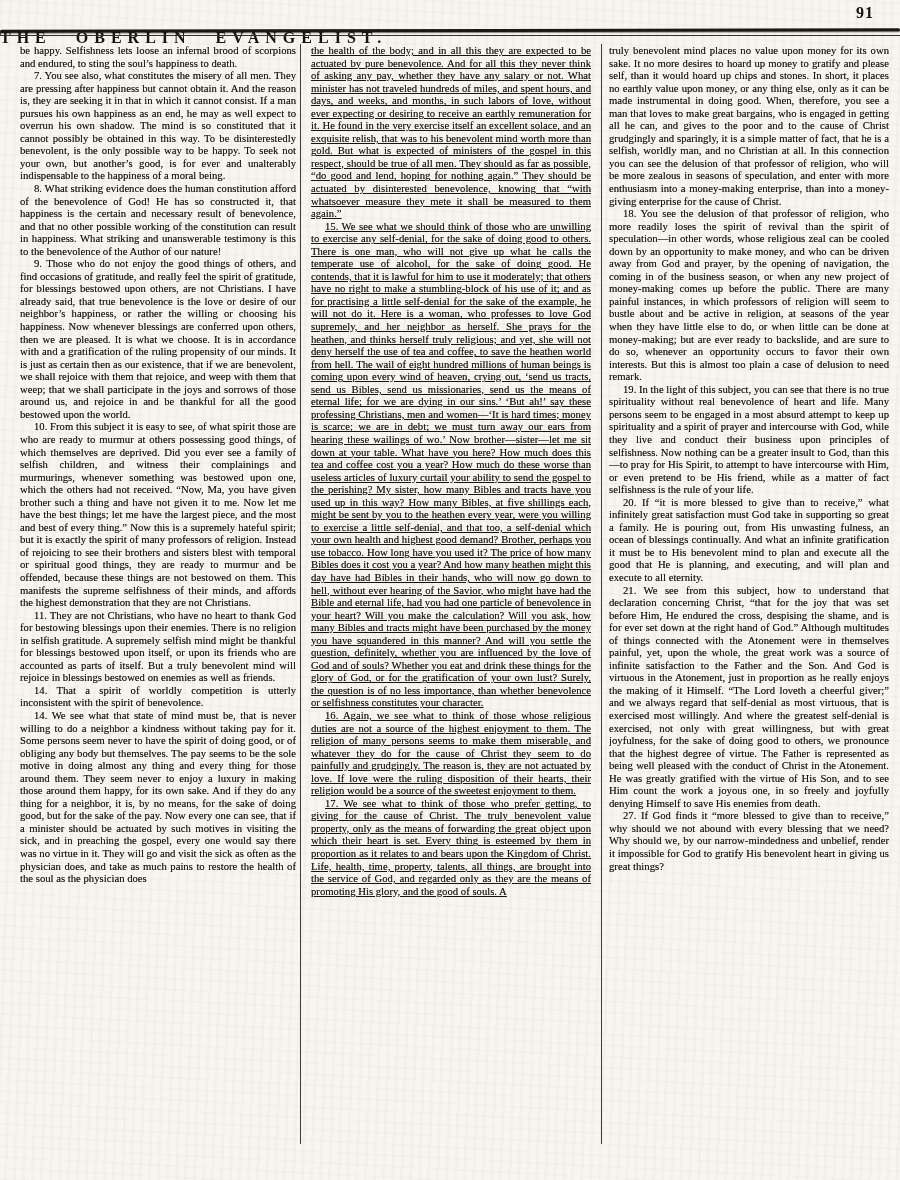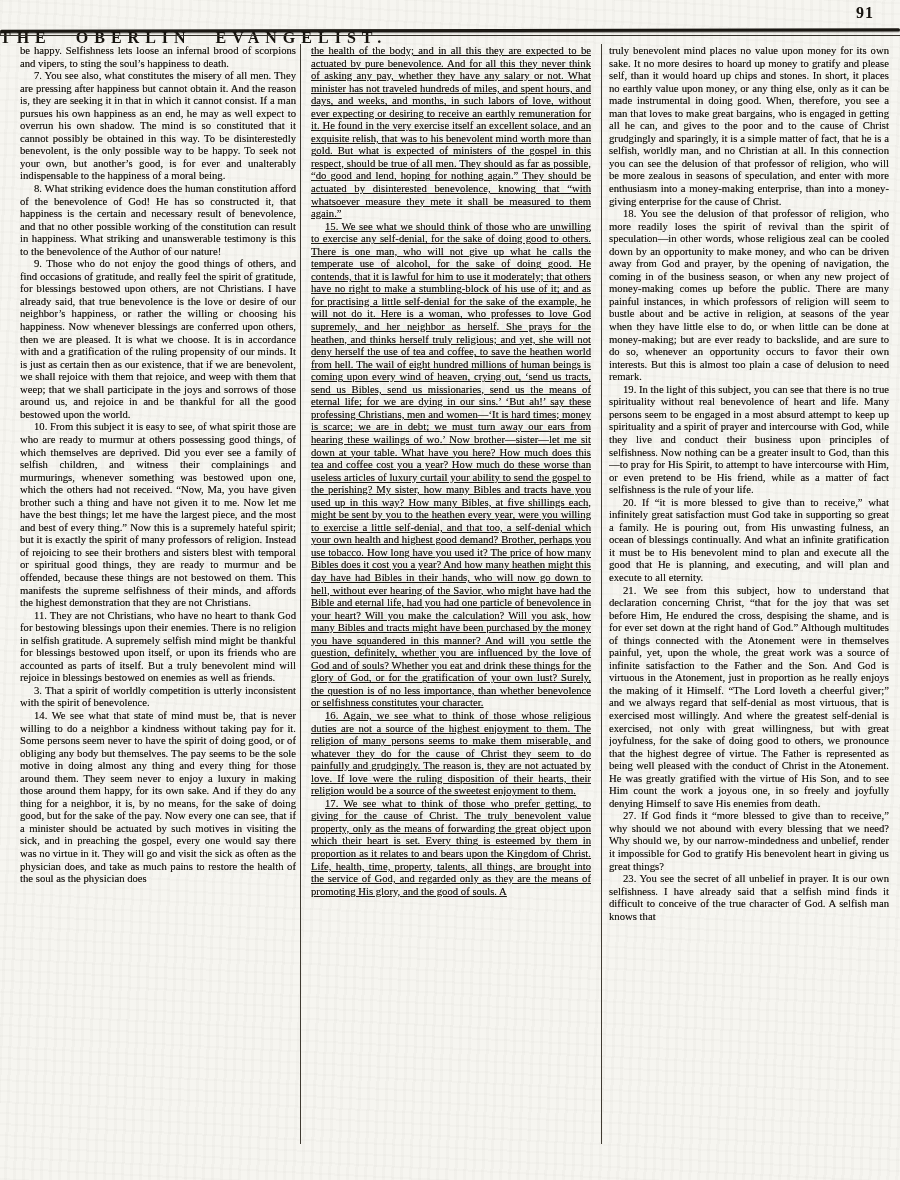--- a/index.html
+++ b/index.html
@@ -66,38 +66,37 @@
 </style>
 </head>
 <body>
 
 <div class="masthead-title">THE OBERLIN EVANGELIST.</div>
 <div class="page-number">91</div>
 <div class="rule-thick"></div>
 <div class="rule-thin"></div>
 
 <div class="col col-1">
-    <p class="cont">be happy. Selfishness lets loose an infernal brood of scorpions and vipers, to sting the soul’s happiness to death.</p>
+    <p class="cont">be happy. Selfishness lets loose an infernal brood of scorpions and endured, to sting the soul’s happiness to death.</p>
     <p class="">7. You see also, what constitutes the misery of all men. They are pressing after happiness but cannot obtain it. And the reason is, they are seeking it in that in which it cannot consist. If a man pursues his own happiness as an end, he may as well expect to overrun his own shadow. The mind is so constituted that it cannot possibly be obtained in this way. To be disinterestedly benevolent, is the only possible way to be happy. To seek not your own, but another’s good, is for ever and unalterably indispensable to the happiness of a moral being.</p>
     <p class="">8. What striking evidence does the human constitution afford of the benevolence of God! He has so constructed it, that happiness is the certain and necessary result of benevolence, and that no other possible working of the constitution can result in happiness. What striking and unanswerable testimony is this to the benevolence of the Author of our nature!</p>
     <p class="">9. Those who do not enjoy the good things of others, and find occasions of gratitude, and really feel the spirit of gratitude, for blessings bestowed upon others, are not Christians. I have already said, that true benevolence is the love or desire of our neighbor’s happiness, or rather the willing or choosing his happiness. Now whenever blessings are conferred upon others, then we are pleased. It is what we choose. It is in accordance with and a gratification of the ruling propensity of our minds. It is just as certain then as our existence, that if we are benevolent, we shall rejoice with them that rejoice, and weep with them that weep; that we shall participate in the joys and sorrows of those around us, and rejoice in and be thankful for all the good bestowed upon the world.</p>
     <p class="">10. From this subject it is easy to see, of what spirit those are who are ready to murmur at others possessing good things, of which themselves are deprived. Did you ever see a family of selfish children, and witness their complainings and murmurings, whenever something was bestowed upon one, which the others had not received. “Now, Ma, you have given brother such a thing and have not given it to me. Now let me have the best things; let me have the largest piece, and the most and best of every thing.” Now this is a supremely hateful spirit; but it is exactly the spirit of many professors of religion. Instead of rejoicing to see their brothers and sisters blest with temporal or spiritual good things, they are ready to murmur and be offended, because these things are not bestowed on them. This manifests the supreme selfishness of their minds, and affords the highest demonstration that they are not Christians.</p>
     <p class="">11. They are not Christians, who have no heart to thank God for bestowing blessings upon their enemies. There is no religion in selfish gratitude. A supremely selfish mind might be thankful for blessings bestowed upon itself, or upon its friends who are accounted as parts of itself. But a truly benevolent mind will rejoice in blessings bestowed on enemies as well as friends.</p>
-    <p class="">3. That a spirit of worldly competition is utterly inconsistent with the spirit of benevolence.</p>
+    <p class="">14. That a spirit of worldly competition is utterly inconsistent with the spirit of benevolence.</p>
     <p class="">14. We see what that state of mind must be, that is never willing to do a neighbor a kindness without taking pay for it. Some persons seem never to have the spirit of doing good, or of obliging any body but themselves. The pay seems to be the sole motive in doing almost any thing and every thing for those around them. They seem never to enjoy a luxury in making those around them happy, for its own sake. And if they do any thing for a neighbor, it is, by no means, for the sake of doing good, but for the sake of the pay. Now every one can see, that if a minister should be actuated by such motives in visiting the sick, and in preaching the gospel, every one would say there was no virtue in it. They will go and visit the sick as often as the physician does, and take as much pains to restore the health of the soul as the physician does</p>
   </div>
 <div class="column-divider divider-1"></div>
 <div class="col col-2">
     <p class="cont">the health of the body; and in all this they are expected to be actuated by pure benevolence. And for all this they never think of asking any pay, whether they have any salary or not. What minister has not traveled hundreds of miles, and spent hours, and days, and weeks, and months, in such labors of love, without ever expecting or desiring to receive an earthly remuneration for it. He found in the very exercise itself an excellent solace, and an exquisite relish, that was to his benevolent mind worth more than gold. But what is expected of ministers of the gospel in this respect, should be true of all men. They should as far as possible, “do good and lend, hoping for nothing again.” They should be actuated by disinterested benevolence, knowing that “with whatsoever measure they mete it shall be measured to them again.”</p>
     <p class="">15. We see what we should think of those who are unwilling to exercise any self-denial, for the sake of doing good to others. There is one man, who will not give up what he calls the temperate use of alcohol, for the sake of doing good. He contends, that it is lawful for him to use it moderately; that others have no right to make a stumbling-block of his use of it; and as for practising a little self-denial for the sake of the example, he will not do it. Here is a woman, who professes to love God supremely, and her neighbor as herself. She prays for the heathen, and thinks herself truly religious; and yet, she will not deny herself the use of tea and coffee, to save the heathen world from hell. The wail of eight hundred millions of human beings is coming upon every wind of heaven, crying out, ‘send us tracts, send us Bibles, send us missionaries, send us the means of eternal life; for we are dying in our sins.’ ‘But ah!’ say these professing Christians, men and women—‘It is hard times; money is scarce; we are in debt; we must turn away our ears from hearing these wailings of wo.’ Now brother—sister—let me sit down at your table. What have you here? How much does this tea and coffee cost you a year? How much do these worse than useless articles of luxury curtail your ability to send the gospel to the perishing? My sister, how many Bibles and tracts have you used up in this way? How many Bibles, at five shillings each, might be sent by you to the heathen every year, were you willing to exercise a little self-denial, and that too, a self-denial which your own health and highest good demand? Brother, perhaps you use tobacco. How long have you used it? The price of how many Bibles does it cost you a year? And how many heathen might this day have had Bibles in their hands, who will now go down to hell, without ever hearing of the Savior, who might have had the Bible and eternal life, had you had one particle of benevolence in your heart? Will you make the calculation? Will you ask, how many Bibles and tracts might have been purchased by the money you have squandered in this manner? And will you settle the question, definitely, whether you are influenced by the love of God and of souls? Whether you eat and drink these things for the glory of God, or for the gratification of your own lust? Surely, the question is of no less importance, than whether benevolence or selfishness constitutes your character.</p>
     <p class="">16. Again, we see what to think of those whose religious duties are not a source of the highest enjoyment to them. The religion of many persons seems to make them miserable, and whatever they do for the cause of Christ they seem to do painfully and grudgingly. The reason is, they are not actuated by love. If love were the ruling disposition of their hearts, their religion would be a source of the sweetest enjoyment to them.</p>
     <p class="">17. We see what to think of those who prefer getting, to giving for the cause of Christ. The truly benevolent value property, only as the means of forwarding the great object upon which their heart is set. Every thing is esteemed by them in proportion as it relates to and bears upon the Kingdom of Christ. Life, health, time, property, talents, all things, are brought into the service of God, and regarded only as they are the means of promoting His glory, and the good of souls. A</p>
   </div>
 <div class="column-divider divider-2"></div>
 <div class="col col-3">
     <p class="cont">truly benevolent mind places no value upon money for its own sake. It no more desires to hoard up money to gratify and please self, than it would hoard up chips and stones. In short, it places no earthly value upon money, or any thing else, only as it can be made instrumental in doing good. When, therefore, you see a man that loves to make great bargains, who is engaged in getting all he can, and gives to the poor and to the cause of Christ grudgingly and sparingly, it is a simple matter of fact, that he is a selfish, worldly man, and no Christian at all. In this connection you can see the delusion of that professor of religion, who will be more zealous in seasons of speculation, and enter with more enthusiasm into a money-making enterprise, than into a money-giving enterprise for the cause of Christ.</p>
     <p class="">18. You see the delusion of that professor of religion, who more readily loses the spirit of revival than the spirit of speculation—in other words, whose religious zeal can be cooled down by an opportunity to make money, and who can be driven away from God and prayer, by the opening of navigation, the coming in of the business season, or when any new project of money-making comes up before the public. There are many painful instances, in which professors of religion will seem to bustle about and be active in religion, at seasons of the year when they have little else to do, or when little can be done at money-making; but are ever ready to backslide, and are sure to do so, whenever an opportunity occurs to favor their own interests. But this is almost too plain a case of delusion to need remark.</p>
     <p class="">19. In the light of this subject, you can see that there is no true spirituality without real benevolence of heart and life. Many persons seem to be engaged in a most absurd attempt to keep up spirituality and a spirit of prayer and intercourse with God, while they live and conduct their business upon principles of selfishness. Now nothing can be a greater insult to God, than this—to pray for His Spirit, to attempt to have intercourse with Him, or even pretend to be His friend, while as a matter of fact selfishness is the rule of your life.</p>
     <p class="">20. If “it is more blessed to give than to receive,” what infinitely great satisfaction must God take in supporting so great a family. He is pouring out, from His unwasting fulness, an ocean of blessings continually. And what an infinite gratification it must be to His benevolent mind to plan and execute all the good that He is planning, and executing, and will plan and execute to all eternity.</p>
     <p class="">21. We see from this subject, how to understand that declaration concerning Christ, “that for the joy that was set before Him, He endured the cross, despising the shame, and is for ever set down at the right hand of God.” Although multitudes of things connected with the Atonement were in themselves painful, yet, upon the whole, the great work was a source of infinite satisfaction to the Father and the Son. And God is virtuous in the Atonement, just in proportion as he really enjoys the making of it Himself. “The Lord loveth a cheerful giver;” and we always regard that self-denial as most virtuous, that is exercised most willingly. And where the greatest self-denial is exercised, not only with great willingness, but with great joyfulness, for the sake of doing good to others, we pronounce that the highest degree of virtue. The Father is represented as being well pleased with the conduct of Christ in the Atonement. He was greatly gratified with the virtue of His Son, and to see Him count the work a joyous one, in so freely and joyfully denying Himself to save His enemies from death.</p>
     <p class="">27. If God finds it “more blessed to give than to receive,” why should we not abound with every blessing that we need? Why should we, by our narrow-mindedness and unbelief, render it impossible for God to gratify His benevolent heart in giving us great things?</p>
-    <p class="">23. You see the secret of all unbelief in prayer. It is our own selfishness. I have already said that a selfish mind finds it difficult to conceive of the true character of God. A selfish man knows that</p>
   </div>
 
 </body></html>

